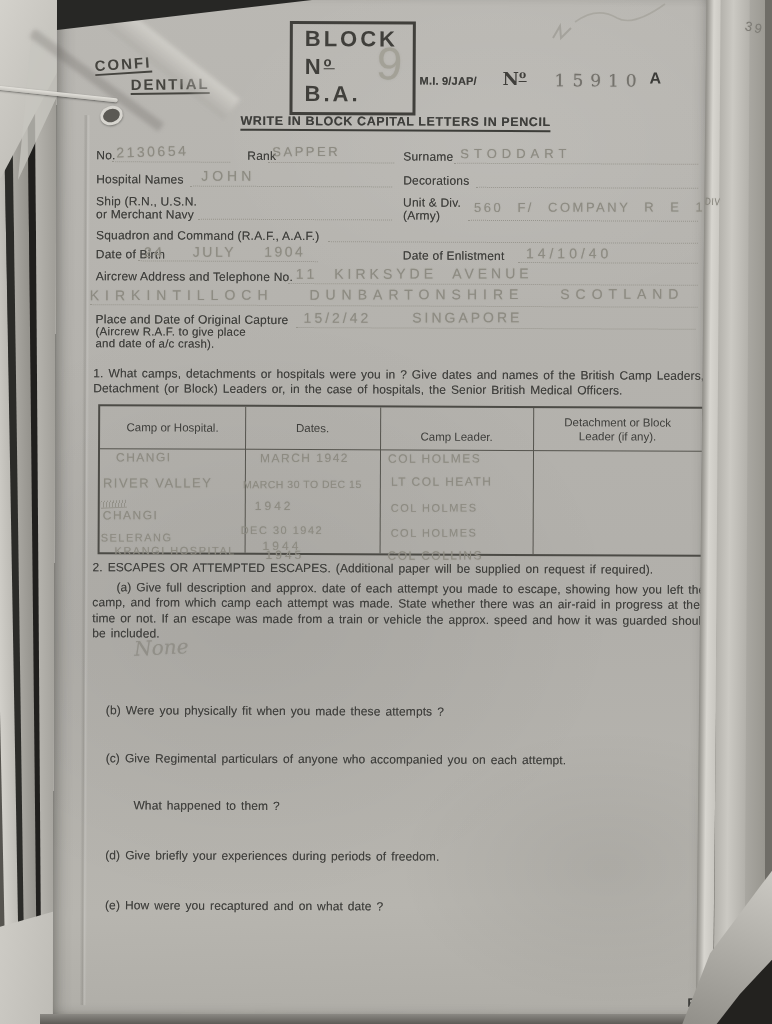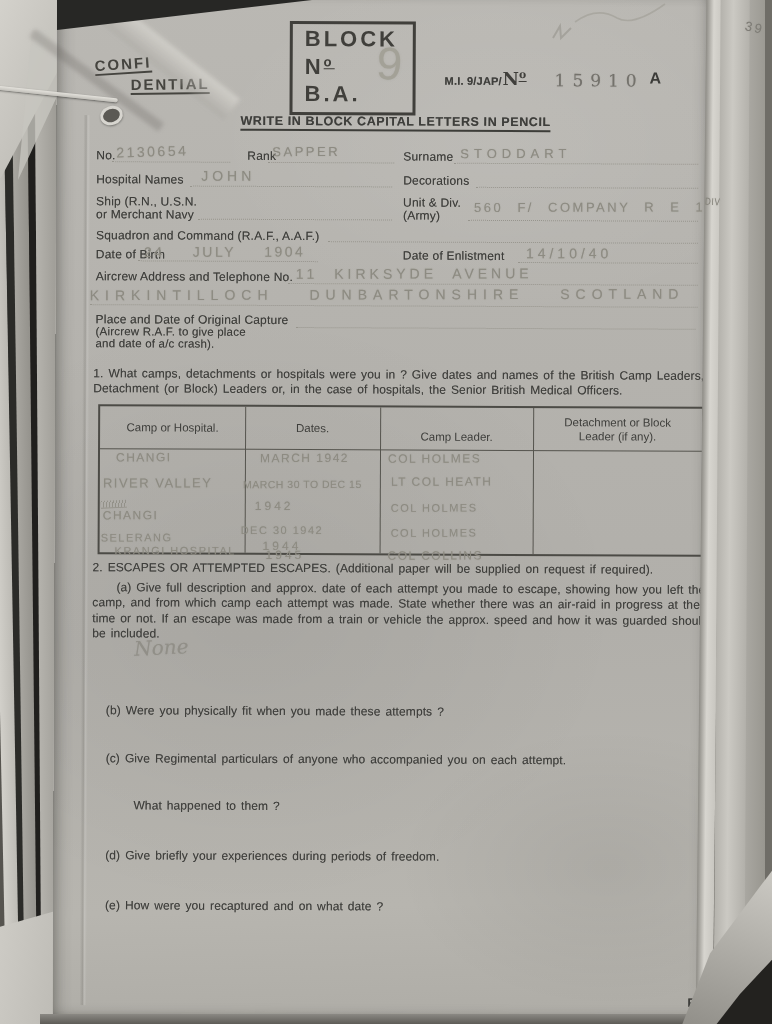--- a/index.html
+++ b/index.html
@@ -94,21 +94,21 @@
     <div class="fold" style="left:-30px;top:30px;width:230px;height:26px;background:linear-gradient(rgba(225,223,217,.6),rgba(150,148,142,.25));transform:rotate(38deg);z-index:6;"></div>
     <div class="fold" style="left:-40px;top:80px;width:160px;height:10px;background:rgba(90,88,82,.25);transform:rotate(36deg);z-index:6;"></div>
 
     <div class="blockbox">
       <div class="bl" style="top:2px;">BLOCK</div>
       <div class="bl" style="top:30px;"><span>N</span><span class="ord">o</span></div>
       <div class="bl" style="top:57px;">B.A.</div>
       <div style="position:absolute;left:84px;top:12px;font-size:46px;color:#a3a197;transform:rotate(4deg);text-shadow:0 0 2px rgba(160,158,150,.5);">9</div>
     </div>
 
-    <div class="lbl" style="left:363px;top:78px;font-size:11px;font-weight:bold;margin-left:25px;">M.I. 9/JAP/</div>
+    <div class="lbl" style="left:363px;top:78px;font-size:11px;font-weight:bold;">M.I. 9/JAP/</div>
     <div style="position:absolute;left:446px;top:71px;font-family:'DejaVu Serif',serif;font-size:18px;font-weight:bold;color:#403f3b;"><span>N</span><span class="ord" style="border-color:#403f3b;">o</span></div>
     <div class="stamp-num" style="position:absolute;left:498px;top:73px;font-size:17px;letter-spacing:7px;color:#74726c;text-shadow:0 0 1px rgba(116,114,108,.6);">15910</div>
     <div style="position:absolute;left:593px;top:72px;font-size:16px;font-weight:bold;color:#3c3c39;">A</div>
 
     <div class="lbl hdr-underline" style="left:184px;top:118px;font-size:12.5px;font-weight:bold;letter-spacing:.6px;">WRITE IN BLOCK CAPITAL LETTERS IN PENCIL</div>
 
     <div class="lbl" style="left:40px;top:153px;">No.</div>
     <div class="hw" style="left:60px;top:148px;font-size:14px;transform:rotate(-2deg);">2130654</div>
     <div class="rule" style="left:56px;top:166px;width:118px;"></div>
     <div class="lbl" style="left:191px;top:153px;">Rank</div>
@@ -146,20 +146,21 @@
 
     <div class="lbl" style="left:40px;top:274px;">Aircrew Address and Telephone No.</div>
     <div class="hw" style="left:240px;top:269px;font-size:14px;letter-spacing:4px;word-spacing:8px;">11 KIRKSYDE AVENUE</div>
     <div class="rule" style="left:232px;top:287px;width:410px;"></div>
     <div class="hw" style="left:34px;top:290px;font-size:14px;letter-spacing:6px;word-spacing:26px;">KIRKINTILLOCH DUNBARTONSHIRE SCOTLAND</div>
     <div class="rule" style="left:34px;top:309px;width:608px;"></div>
 
     <div class="lbl" style="left:40px;top:317px;">Place and Date of Original Capture</div>
     <div class="lbl" style="left:40px;top:330px;font-size:11.5px;">(Aircrew R.A.F. to give place</div>
     <div class="lbl" style="left:40px;top:342px;font-size:11.5px;">and date of a/c crash).</div>
+    <div class="hw" style="left:248px;top:313px;font-size:14px;letter-spacing:3px;word-spacing:34px;">15/2/42 SINGAPORE</div>
     <div class="rule" style="left:240px;top:331px;width:400px;"></div>
 
     <div class="para" style="left:38px;top:371px;width:614px;">1.   What camps, detachments or hospitals were you in ?   Give dates and names of the British Camp Leaders,  Detachment (or Block) Leaders or, in the case of hospitals, the Senior British Medical Officers.</div>
 
     <div class="ctable">
       <div class="vline" style="left:145px;"></div>
       <div class="vline" style="left:280px;"></div>
       <div class="vline" style="left:433px;"></div>
       <div class="hline"></div>
       <div class="th" style="left:145px;width:135px;">Dates.</div>

